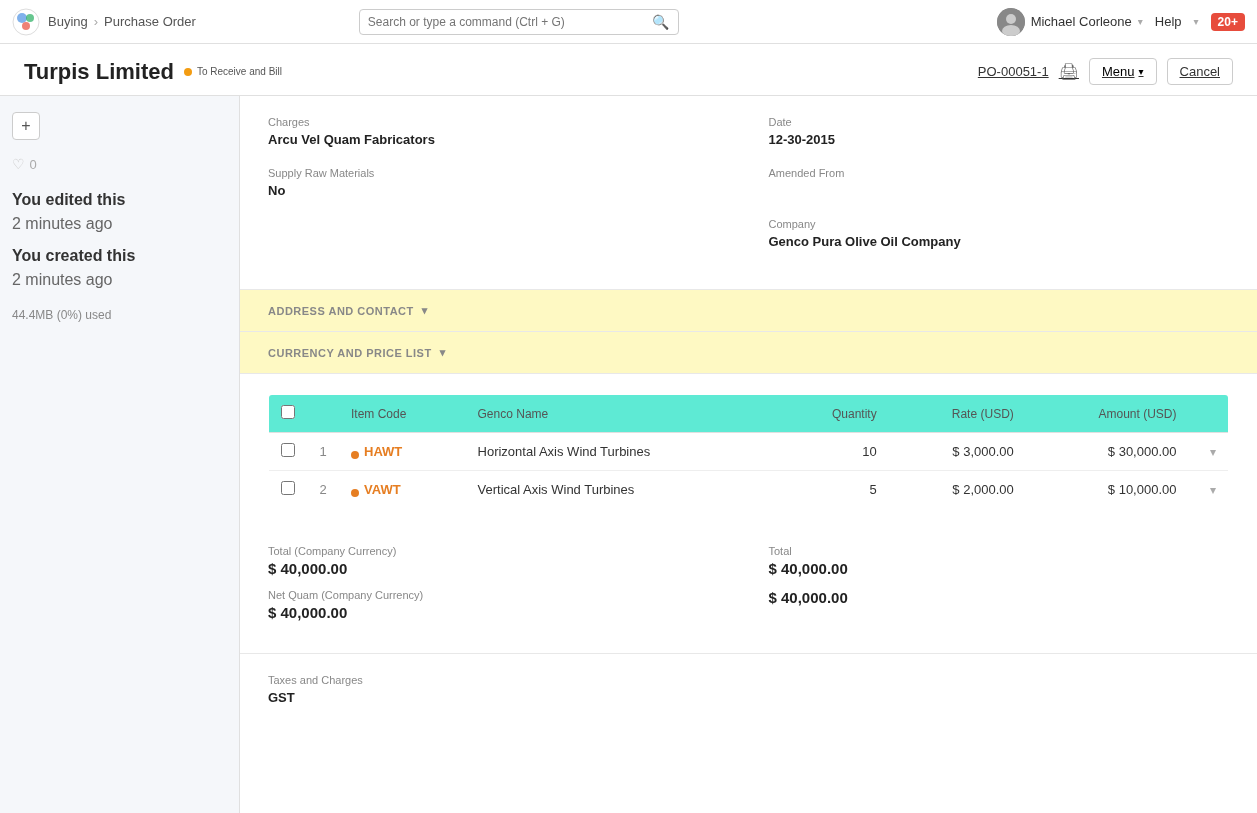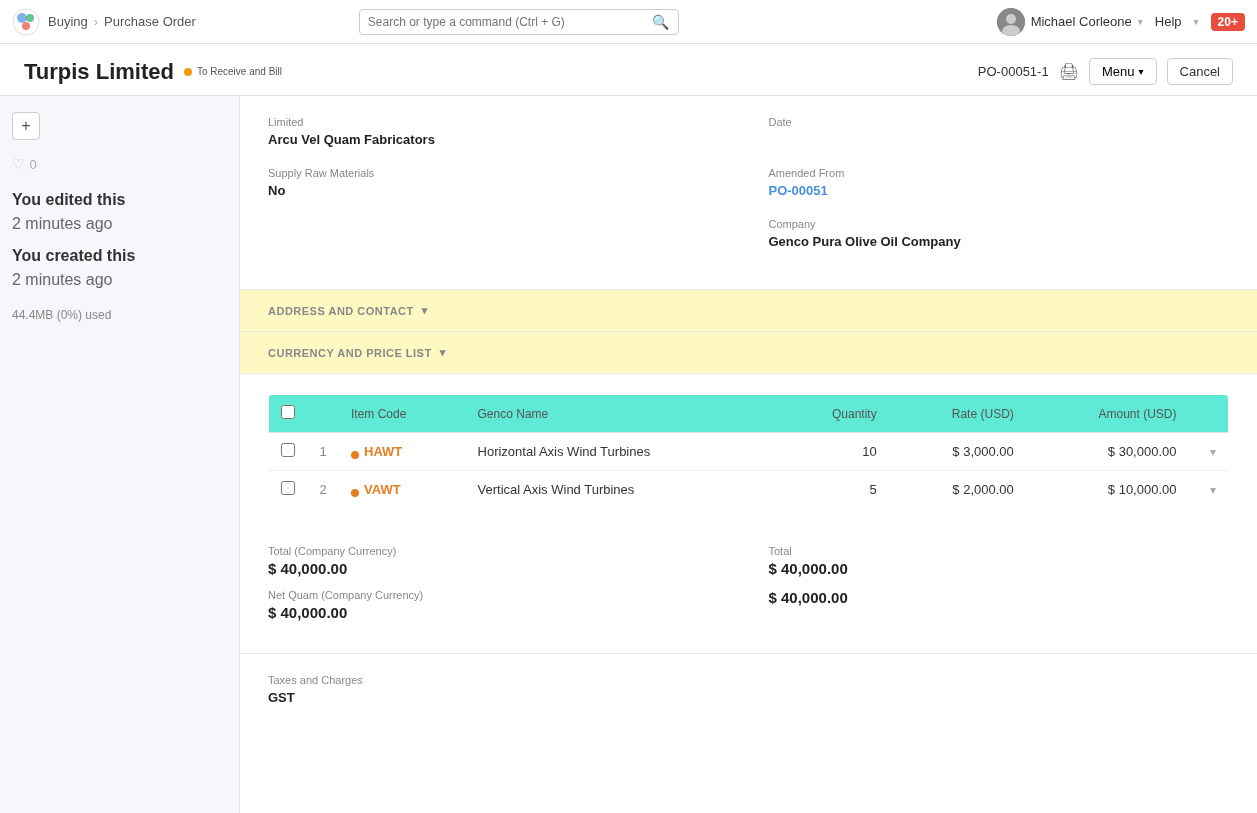--- a/index.html
+++ b/index.html
@@ -39,21 +39,21 @@
       display: flex; align-items: center; justify-content: space-between;
       padding: 14px 24px 10px 24px; background: #fff; border-bottom: 1px solid #e0e0e0;
     }
     .title-left { display: flex; align-items: center; gap: 10px; }
     .page-title { font-size: 22px; font-weight: 700; color: #222; }
     .status-badge {
       display: flex; align-items: center; gap: 5px;
       font-size: 10px; color: #555;
     }
     .status-dot { width: 8px; height: 8px; border-radius: 50%; background: #f39c12; }
-    .title-right { display: flex; align-items: center; gap: 10px; }
+    .title-right { display: flex; align-items: center; gap: 10px; text-decoration: underline; }
     .po-number { font-size: 13px; color: #333; }
     .icon-print { font-size: 16px; color: #666; cursor: pointer; }
     .btn-menu {
       background: #fff; border: 1px solid #ccc; border-radius: 4px;
       padding: 5px 12px; font-size: 13px; cursor: pointer; display: flex; align-items: center; gap: 4px;
     }
     .btn-cancel {
       background: #fff; border: 1px solid #ccc; border-radius: 4px;
       padding: 5px 12px; font-size: 13px; cursor: pointer; color: #333;
     }
@@ -205,35 +205,35 @@
       <span>2 minutes ago</span>
     </div>
     <div class="sidebar-storage">44.4MB (0%) used</div>
   </aside>
 
   <div class="content">
 
     <div class="form-section">
       <div class="form-row">
         <div class="form-col">
-          <div class="form-label">Limited</div>
+          <div class="form-label">Charges</div>
           <div class="form-value">Arcu Vel Quam Fabricators</div>
         </div>
         <div class="form-col">
           <div class="form-label">Date</div>
+          <div class="form-value">12-30-2015</div>
         </div>
       </div>
       <div class="form-row">
         <div class="form-col">
           <div class="form-label">Supply Raw Materials</div>
           <div class="form-value">No</div>
         </div>
         <div class="form-col">
           <div class="form-label">Amended From</div>
-          <div class="form-value" style="color:#4a90e2;">PO-00051</div>
         </div>
       </div>
       <div class="form-row">
         <div class="form-col"></div>
         <div class="form-col">
           <div class="form-label">Company</div>
           <div class="form-value">Genco Pura Olive Oil Company</div>
         </div>
       </div>
     </div>

